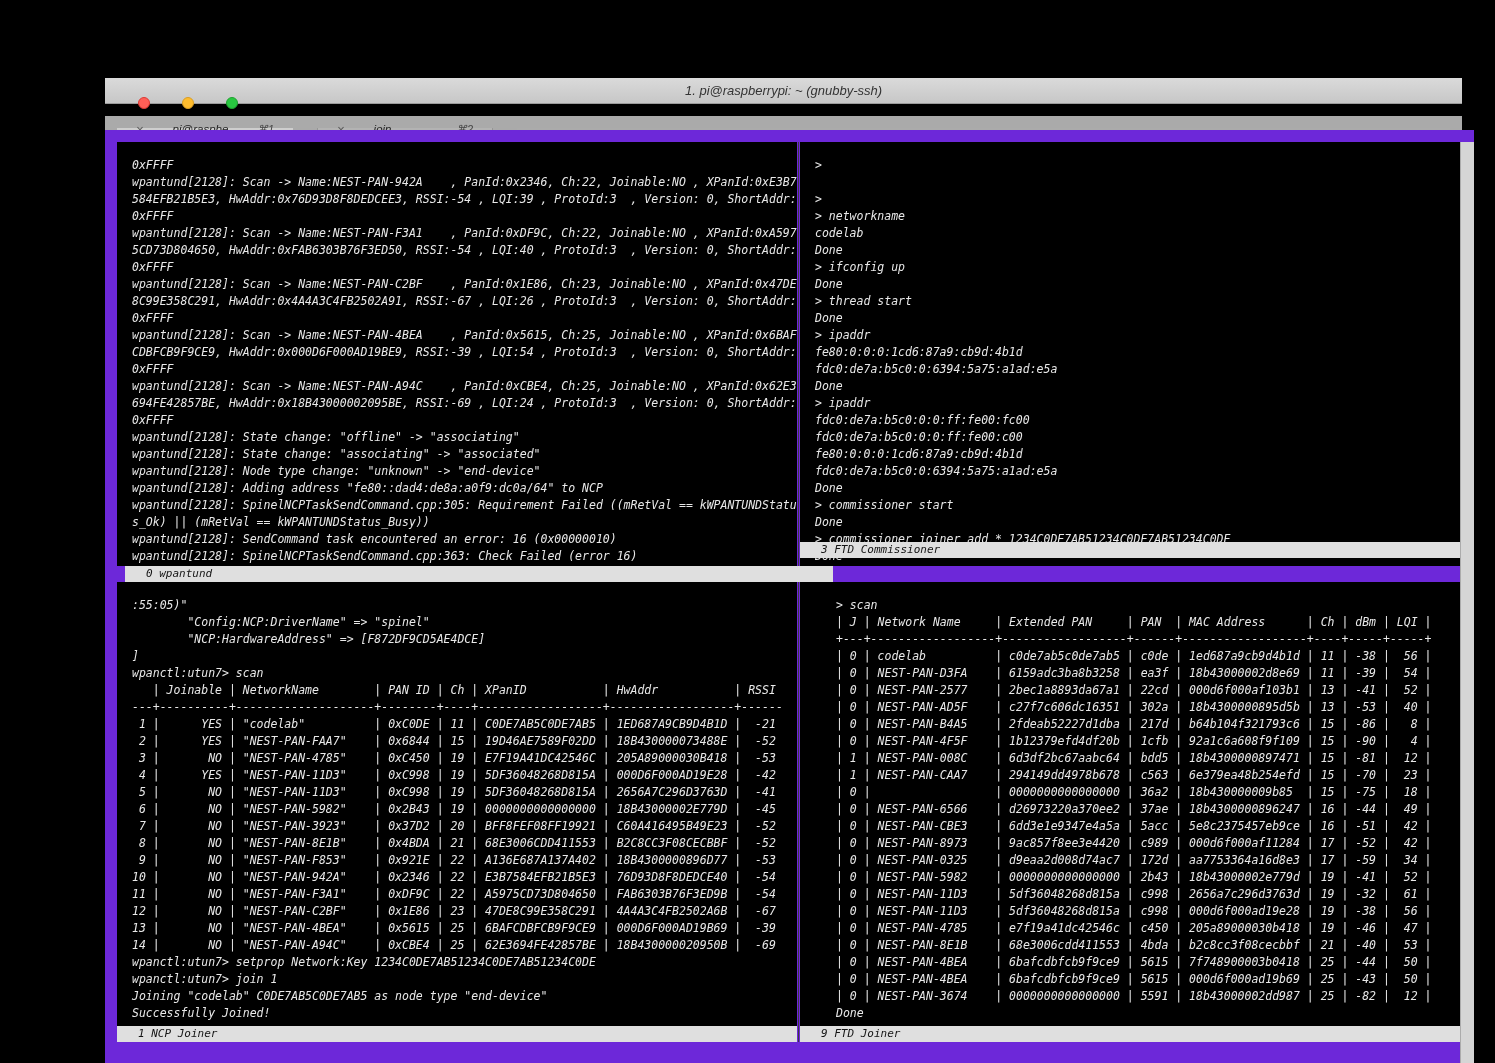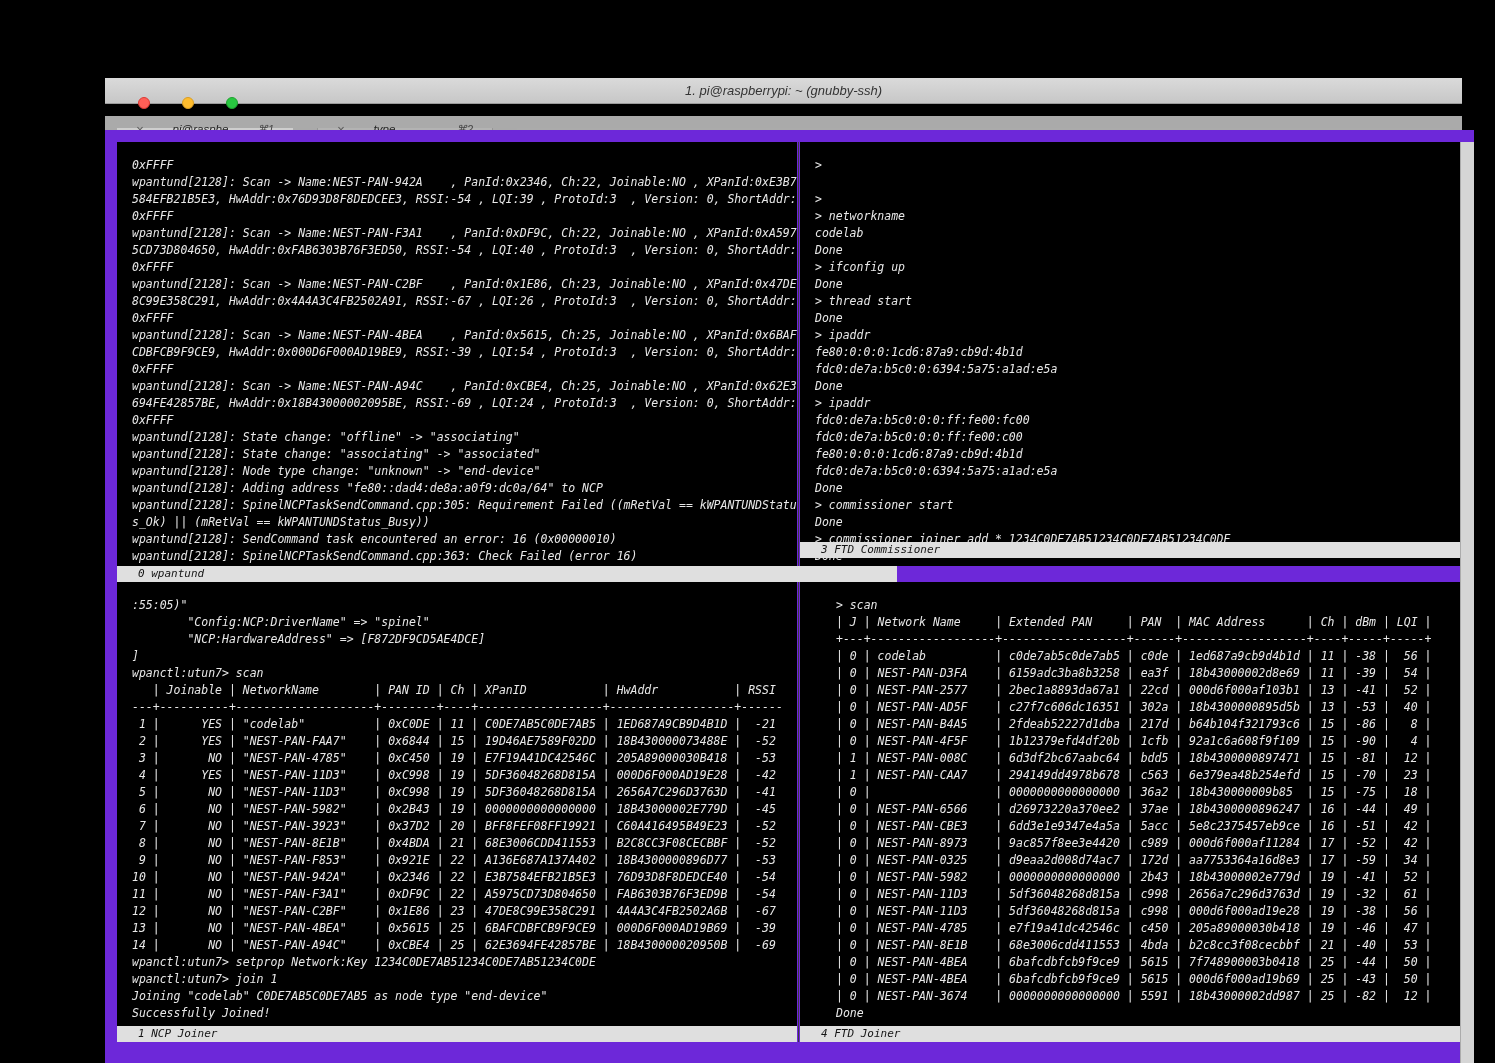--- a/index.html
+++ b/index.html
@@ -45,21 +45,21 @@
 
   .promptline { font-family:"DejaVu Sans Mono",monospace; font-size:11.5px; line-height:17px;
                 color:#e9e9e9; white-space:pre; padding-left:3px; }
   .cursor { display:inline-block; width:7px; height:13px; background:#c2c2c2; vertical-align:-2px; }
 
   .vdiv { position:absolute; left:681px; top:0; width:1px; height:900px; background:#3c3c3c; }
 
   .ptitle { position:absolute; height:16px; background:#dfdfdf; color:#141414;
             font-family:"DejaVu Sans Mono",monospace; font-size:11px; line-height:16px;
             padding-left:21px; overflow:hidden; }
-  .pt-tl { left:0;     top:424px; width:780px; }
+  .pt-tl { left:8px;     top:424px; width:708px; }
   .pt-tr { left:683px; top:400px; width:684px; }
   .pt-bl { left:0;     top:884px; width:680px; }
   .pt-br { left:683px; top:884px; width:684px; }
 
   .scrollbar { position:absolute; right:0; top:0; width:14px; height:963px;
                background:#d5d5d5; border-left:1px solid #ababab; }
   .thumb { position:absolute; left:2px; right:2px; bottom:3px; height:420px;
            background:#c3c3c3; border-radius:5px; }
 </style>
 </head>
@@ -77,21 +77,21 @@
   </div>
 
   <div class="tabbar">
     <div class="tab active">
       <span class="tabclose">×</span>
       <span class="tablabel">pi@raspberrypi: ~ (g...</span>
       <span class="tabshortcut">⌘1</span>
     </div>
     <div class="tab inactive">
       <span class="tabclose">×</span>
-      <span class="tablabel">type</span>
+      <span class="tablabel">join</span>
       <span class="tabshortcut">⌘2</span>
     </div>
     <div class="tabfill"></div>
   </div>
 
   <div class="term">
 
     <div class="pane pane-tl">
       <pre class="out">0xFFFF
 wpantund[2128]: Scan -&gt; Name:NEST-PAN-942A    , PanId:0x2346, Ch:22, Joinable:NO , XPanId:0xE3B7
@@ -202,20 +202,20 @@
 | 0 | NEST-PAN-11D3    | 5df36048268d815a | c998 | 000d6f000ad19e28 | 19 | -38 |  56 |
 | 0 | NEST-PAN-4785    | e7f19a41dc42546c | c450 | 205a89000030b418 | 19 | -46 |  47 |
 | 0 | NEST-PAN-8E1B    | 68e3006cdd411553 | 4bda | b2c8cc3f08cecbbf | 21 | -40 |  53 |
 | 0 | NEST-PAN-4BEA    | 6bafcdbfcb9f9ce9 | 5615 | 7f748900003b0418 | 25 | -44 |  50 |
 | 0 | NEST-PAN-4BEA    | 6bafcdbfcb9f9ce9 | 5615 | 000d6f000ad19b69 | 25 | -43 |  50 |
 | 0 | NEST-PAN-3674    | 0000000000000000 | 5591 | 18b43000002dd987 | 25 | -82 |  12 |
 Done</pre>
     </div>
 
     <div class="ptitle pt-bl">1 NCP Joiner</div>
-    <div class="ptitle pt-br">4 FTD Joiner</div>
+    <div class="ptitle pt-br">9 FTD Joiner</div>
 
     <div class="scrollbar">
       <div class="thumb"></div>
     </div>
 
   </div>
 </div>
 
 </body></html>

